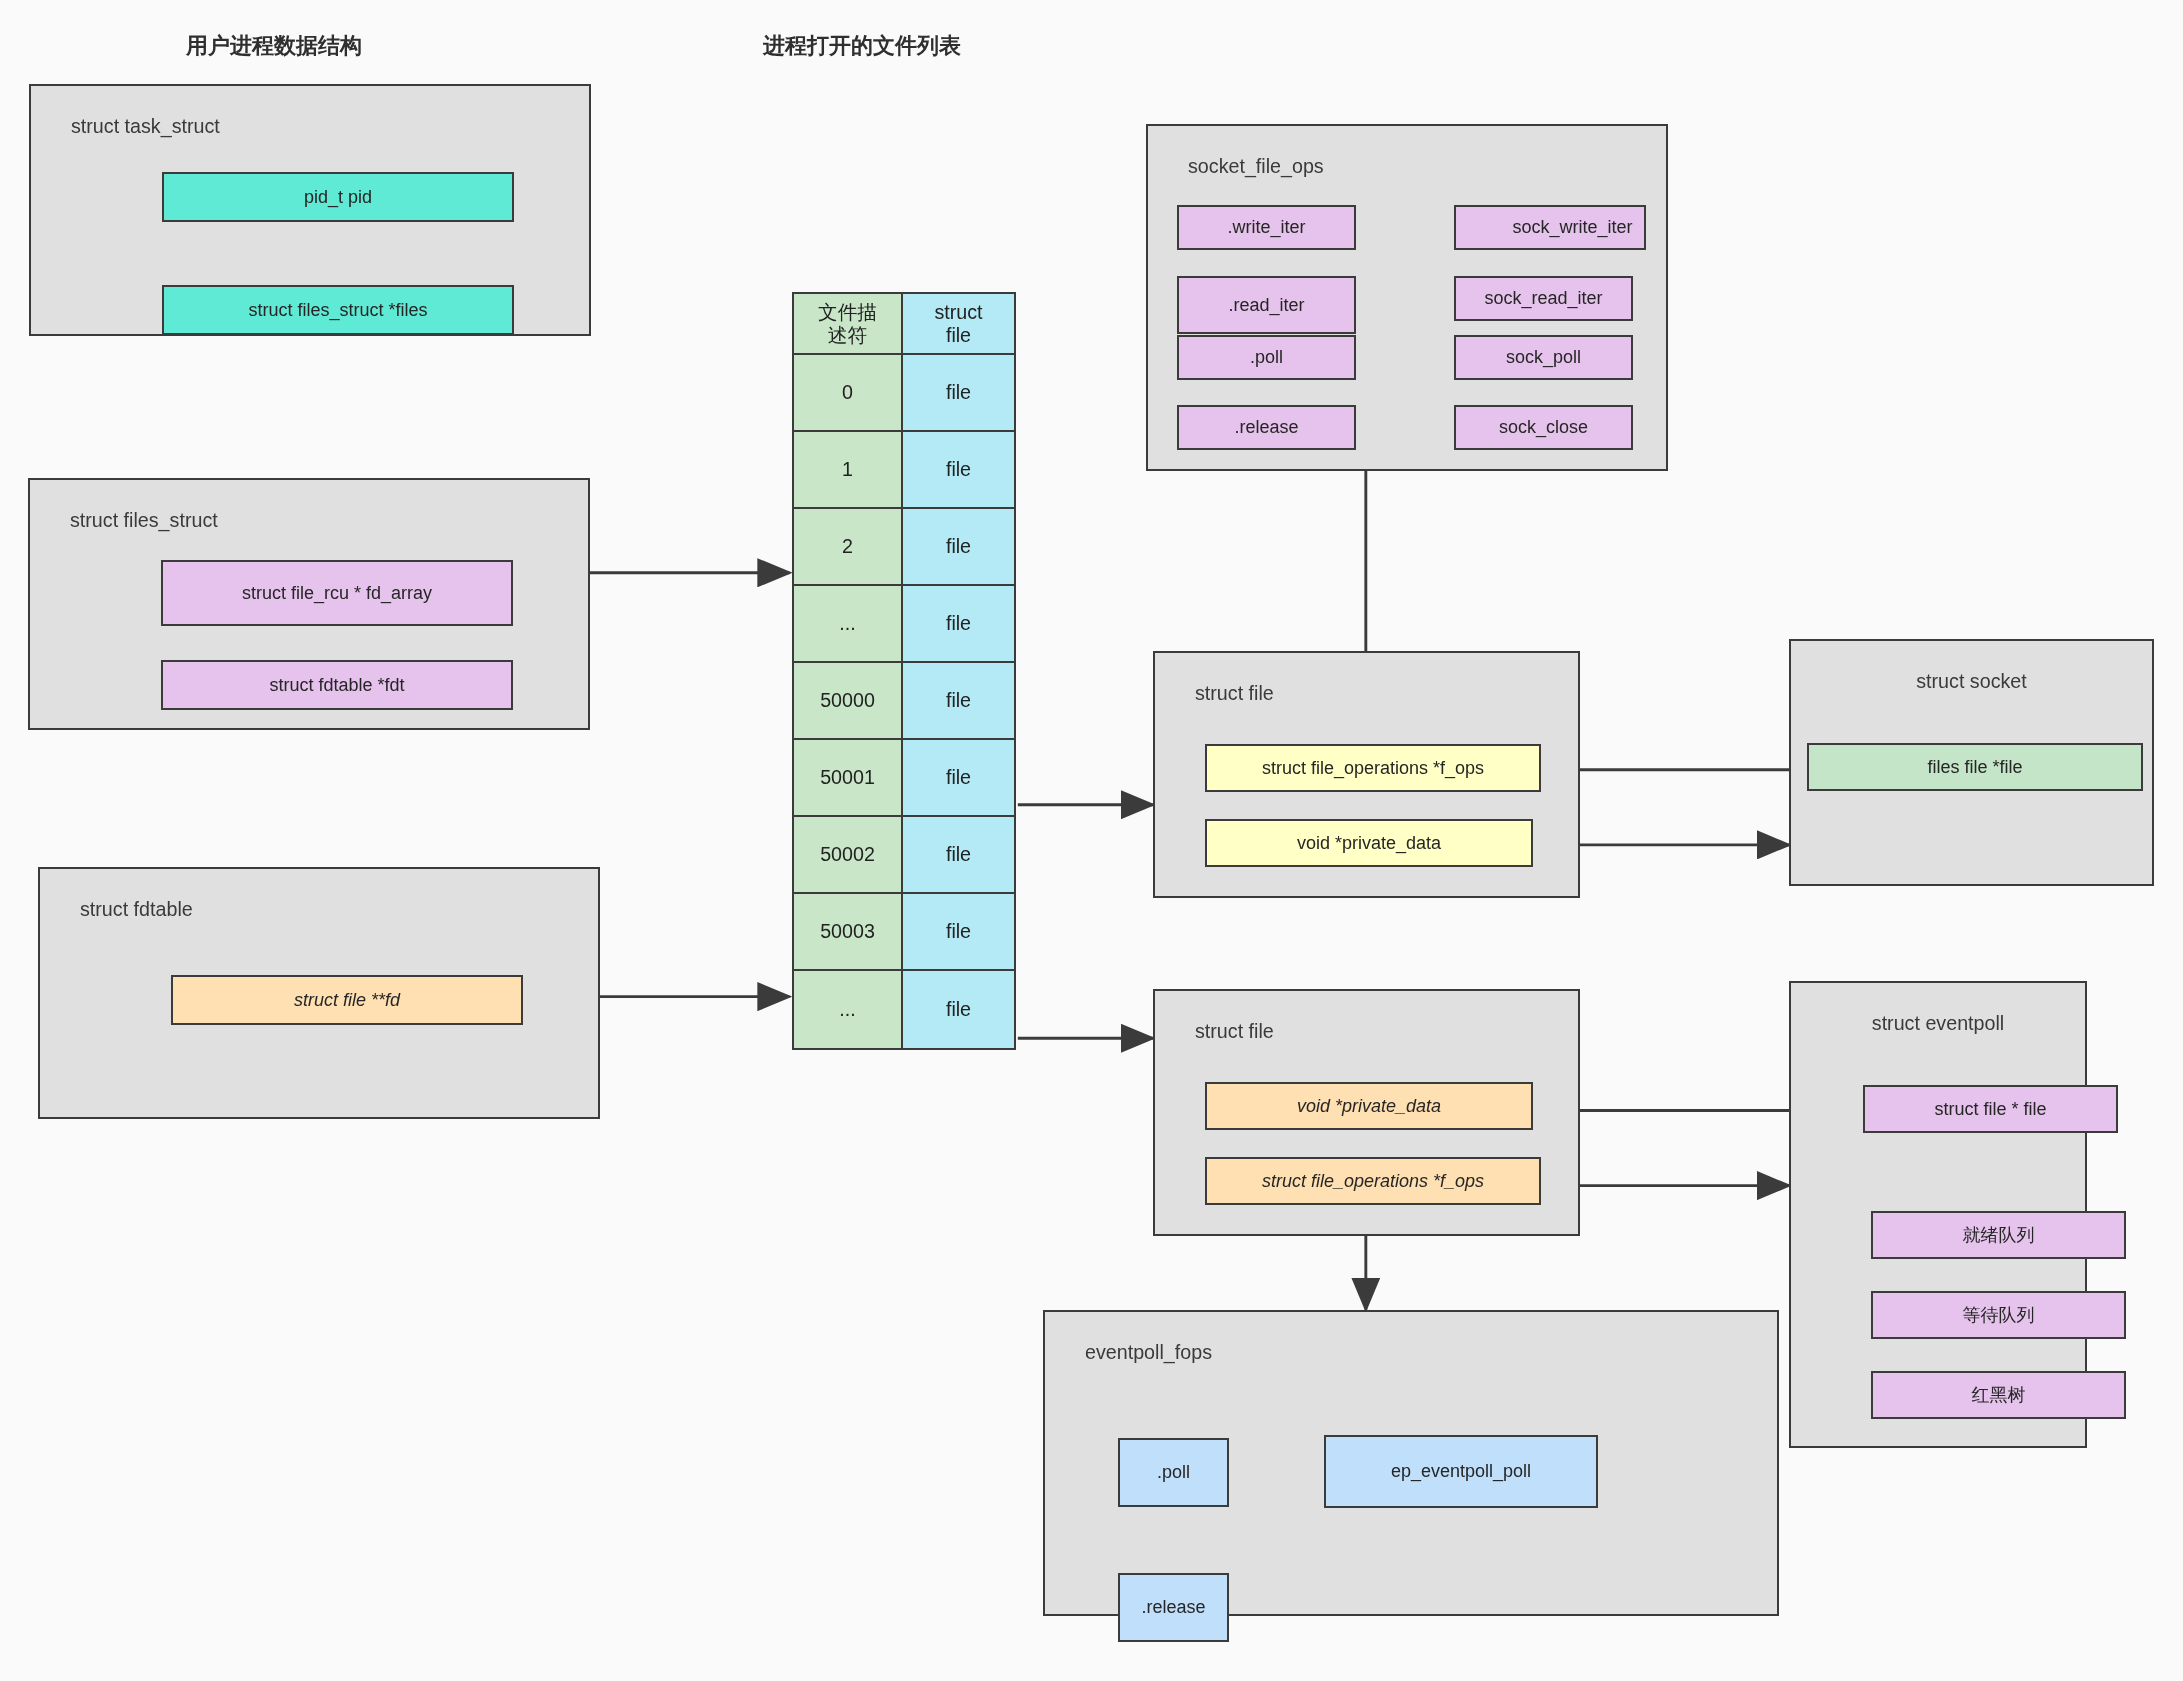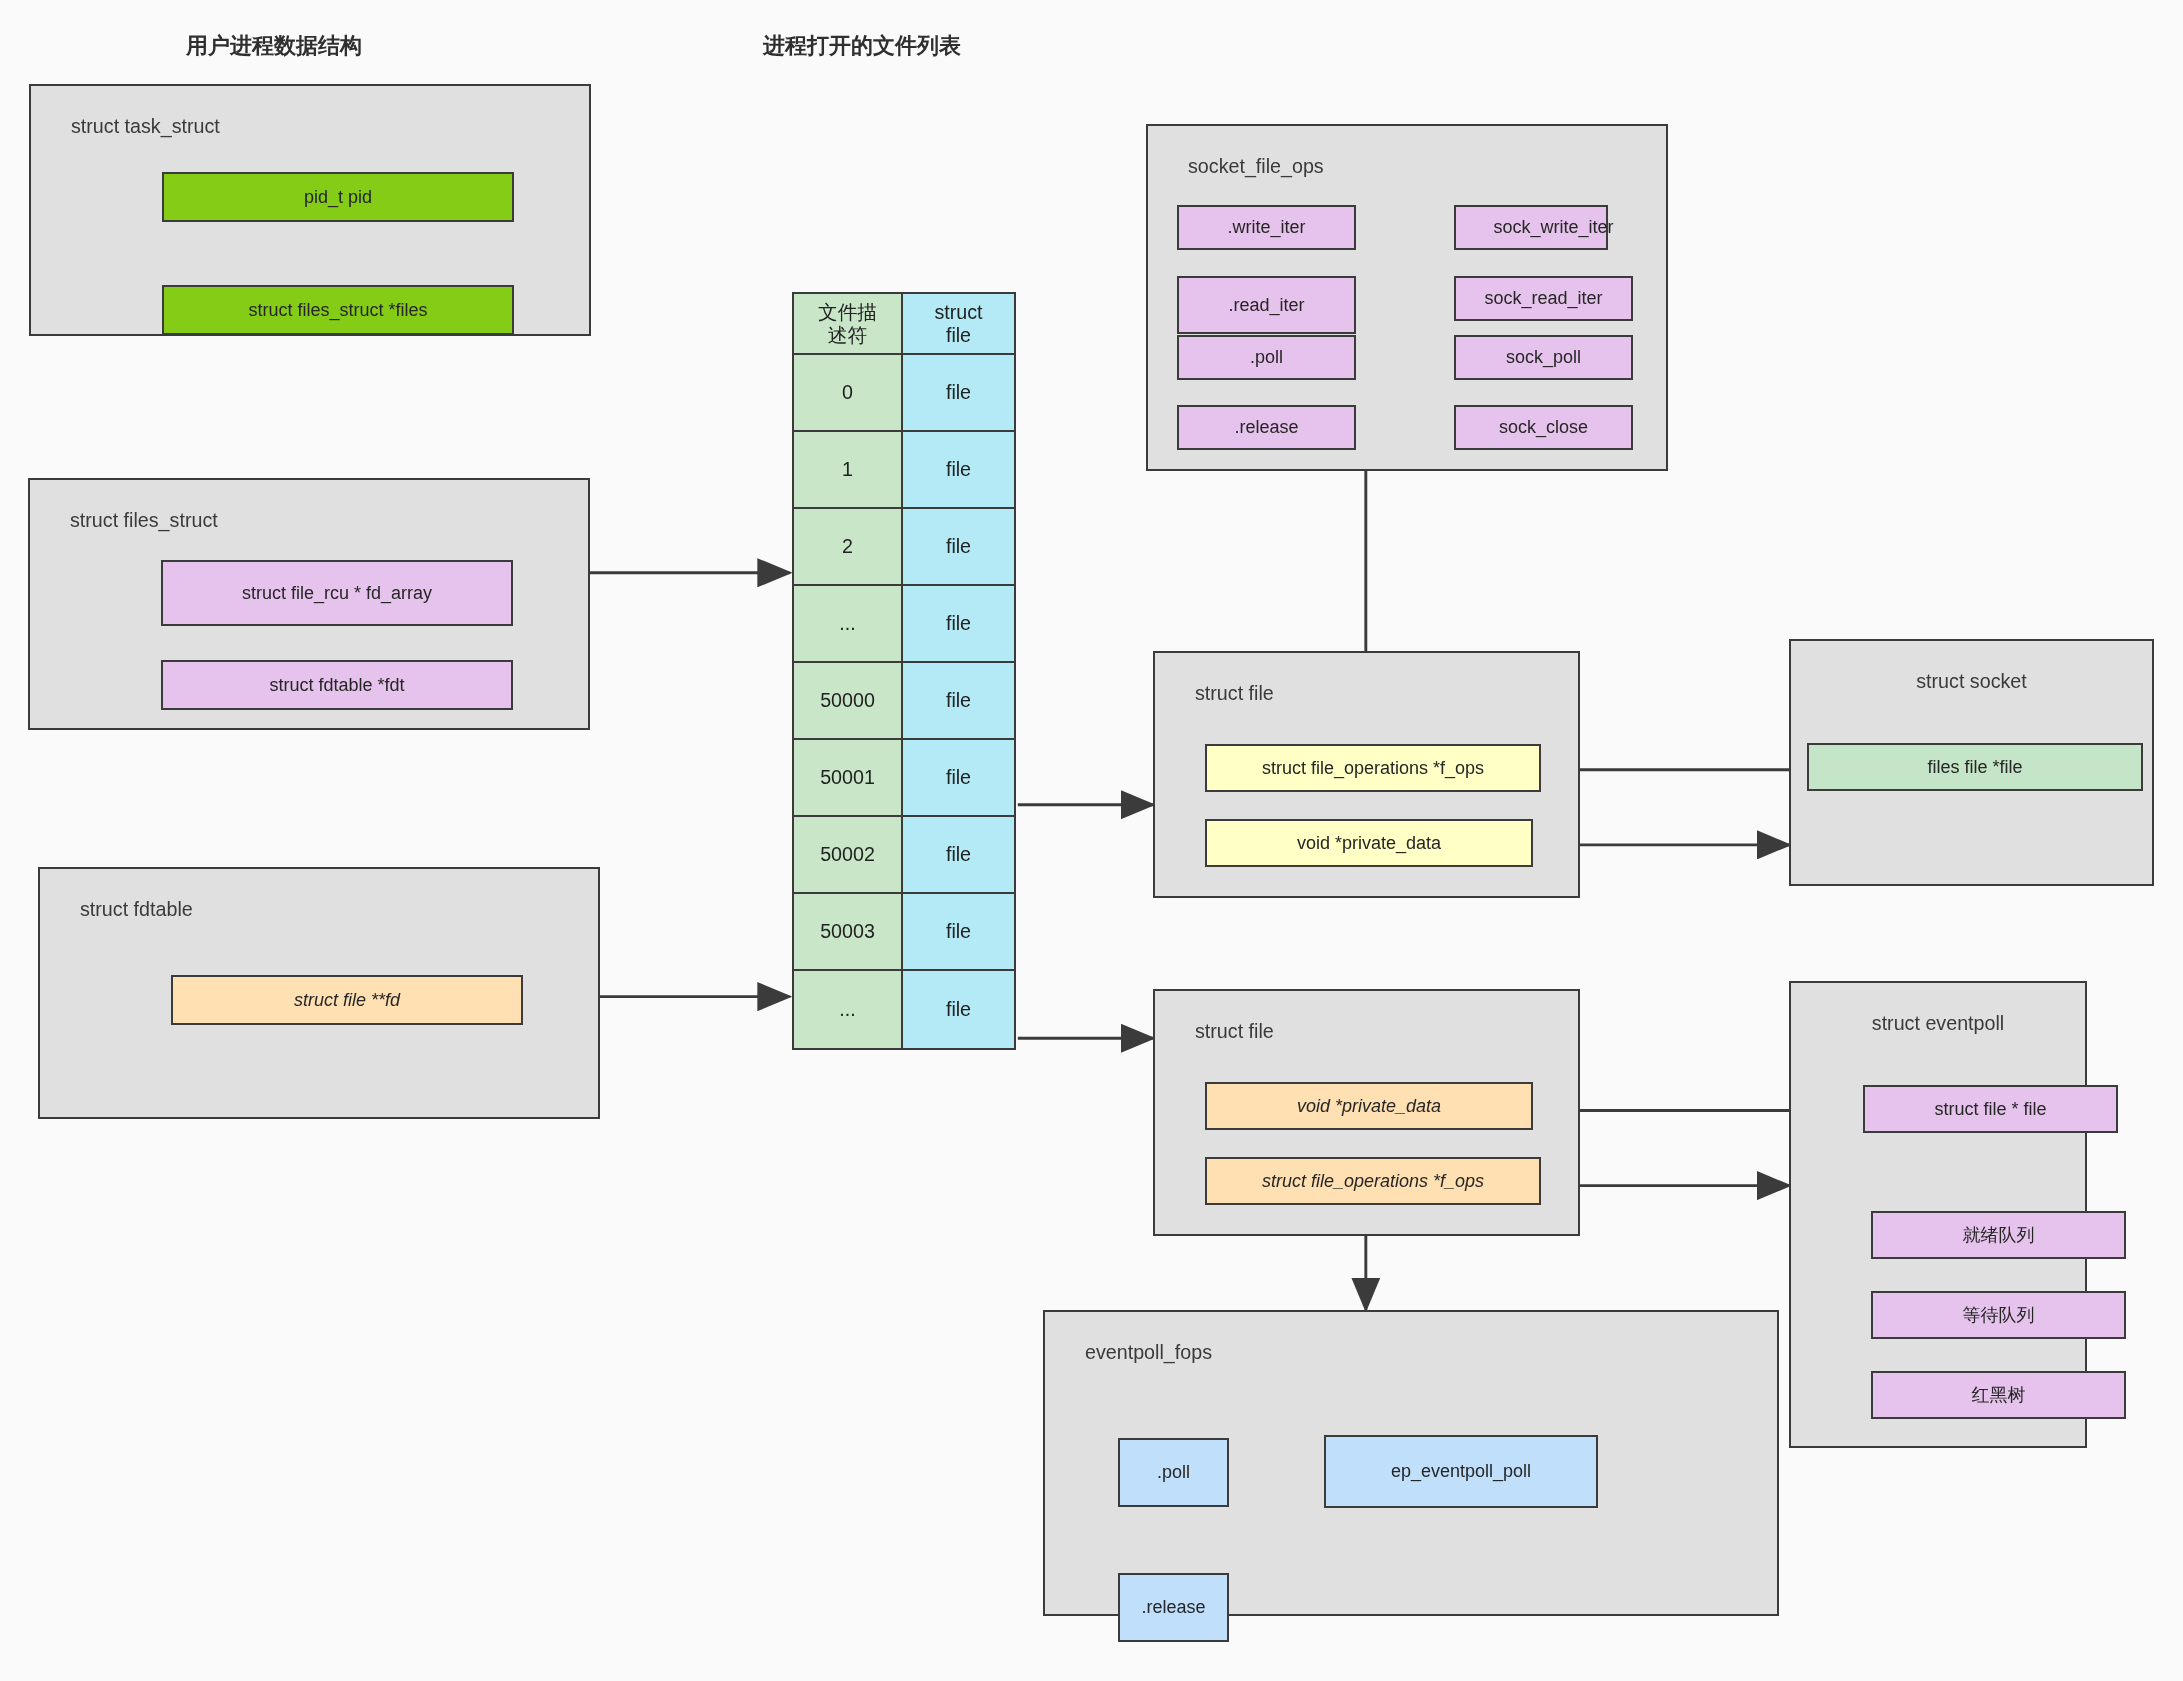--- a/index.html
+++ b/index.html
@@ -39,21 +39,21 @@
     position: absolute;
     border: 2.9px solid #3b3b3b;
     display: flex;
     align-items: center;
     justify-content: center;
     font-size: 18px;
     color: #262626;
     text-align: center;
     line-height: 1.15;
   }
-  .f-pink   { background: #84cc16; }
+  .f-pink   { background: #5eead4; }
   .f-purple { background: #e6c3ec; }
   .f-orange { background: #ffe0b2; font-style: italic; }
   .f-yellow { background: #ffffc6; }
   .f-green  { background: #c5e5c8; }
   .f-blue   { background: #bfdffb; }
 
   
   #fd-table {
     position: absolute;
     border: 2.9px solid #3b3b3b;
@@ -185,21 +185,21 @@
       <div class="fd-cell fd-c1" style="height:77px;">file</div>
     </div>
   </div>
 
   <div class="container" style="left:1146px; top:124px; width:522px; height:347px;">
     <div class="ctitle ctitle-left">socket_file_ops</div>
 
     <div class="field f-purple" style="left:29px; top:79px; width:179px; height:45px;">
       <span>.write_iter</span>
     </div>
-    <div class="field f-purple" style="left:306px; top:79px; width:154px; height:45px;padding-left:45px;">
+    <div class="field f-purple" style="left:306px; top:79px; width:192px; height:45px;padding-left:45px;">
       <span>sock_write_iter</span>
     </div>
 
     <div class="field f-purple" style="left:29px; top:150px; width:179px; height:58px;">
       <span>.read_iter</span>
     </div>
     <div class="field f-purple" style="left:306px; top:150px; width:179px; height:45px;">
       <span>sock_read_iter</span>
     </div>
 

